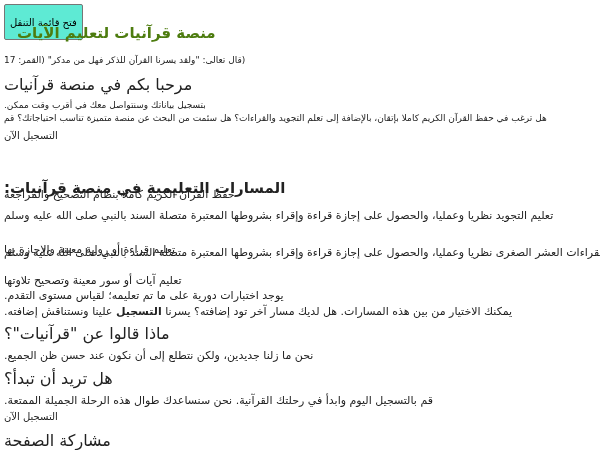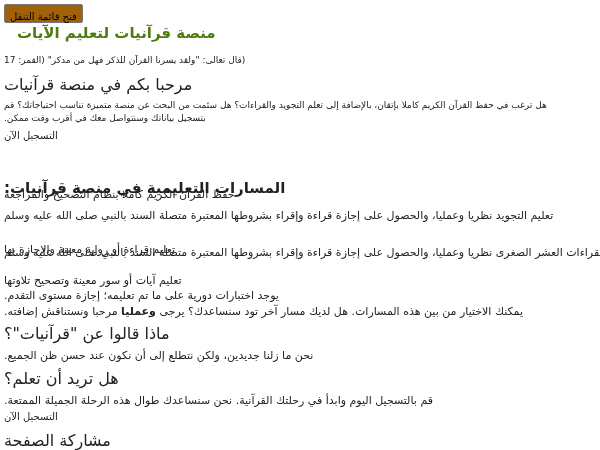--- a/index.html
+++ b/index.html
@@ -3,23 +3,23 @@
   <meta charset="utf-8">
   <style>
     html, body { margin: 0; padding: 0; background: #ffffff; }
     body {
       width: 600px; height: 450px; overflow: hidden; position: relative;
       font-family: "DejaVu Sans", sans-serif; color: #222222;
     }
     .page { position: absolute; left: 0; top: 0; width: 600px; }
     .nav-toggle {
       position: absolute; left: 4px; top: 4px;
-      height: 19px; padding: 3px 5px;
+      height: 36px; padding: 3px 5px;
       font-family: "DejaVu Sans", sans-serif; font-size: 10px; color: #000;
-      background: #a16207; border: 1px solid #767676; border-radius: 2px;
+      background: #5eead4; border: 1px solid #767676; border-radius: 2px;
       line-height: 17px; cursor: pointer;
     }
     .line {
       position: absolute; left: 4px; white-space: nowrap;
       direction: rtl; unicode-bidi: plaintext; text-align: left;
     }
     .h1 { font-size: 15px; font-weight: bold; color: #4d7c0f; margin-left: 13px; }
     .h2 { font-size: 15px; font-weight: bold; color: #222; }
     .h3 { font-size: 16px; font-weight: normal; color: #222; }
     .p  { font-size: 11px; color: #222; }
@@ -38,44 +38,44 @@
 
   <button class="nav-toggle">فتح قائمة التنقل</button>
 
   <div class="line h1" style="top:24px;">منصة قرآنيات لتعليم الآيات</div>
 
   <div class="line p" style="top:55px; font-size:9px;">(قال تعالى: "ولقد يسرنا القرآن للذكر فهل من مدكر" (القمر: 17</div>
 
   <div class="line h3" style="top:75px;">مرحبا بكم في منصة قرآنيات</div>
 
   <div class="block" style="top:99px;">
+    <span class="row">بتسجيل بياناتك وسنتواصل معك في أقرب وقت ممكن.</span>
     <span class="row">هل ترغب في حفظ القرآن الكريم كاملا بإتقان، بالإضافة إلى تعلم التجويد والقراءات؟ هل سئمت من البحث عن منصة متميزة تناسب احتياجاتك؟ قم</span>
-    <span class="row">بتسجيل بياناتك وسنتواصل معك في أقرب وقت ممكن.</span>
   </div>
 
   <a class="line link" style="top:130px;">التسجيل الآن</a>
 
   <div class="line h2" style="top:155px;margin-top:24px;">المسارات التعليمية في منصة قرآنيات:</div>
 
   <div class="line p" style="top:188px;">حفظ القرآن الكريم كاملا بنظام التصحيح والمراجعة</div>
   <div class="line p" style="top:209px;">تعليم التجويد نظريا وعمليا، والحصول على إجازة قراءة وإقراء بشروطها المعتبرة متصلة السند بالنبي صلى الله عليه وسلم</div>
   <div class="line p" style="top:246px;">تعليم القراءات العشر الصغرى نظريا وعمليا، والحصول على إجازة قراءة وإقراء بشروطها المعتبرة متصلة السند بالنبي صلى الله عليه وسلم</div>
   <div class="line p" style="top:243px;">تعليم قراءة أو رواية معينة والإجازة بها</div>
   <div class="line p" style="top:274px;">تعليم آيات أو سور معينة وتصحيح تلاوتها</div>
-  <div class="line p" style="top:289px;">يوجد اختبارات دورية على ما تم تعليمه؛ إجازة مستوى التقدم.</div>
+  <div class="line p" style="top:289px;">يوجد اختبارات دورية على ما تم تعليمه؛ لقياس مستوى التقدم.</div>
 
   <div class="line p" style="top:305px;">
-    <span>يمكنك الاختيار من بين هذه المسارات. هل لديك مسار آخر تود سنساعدك؟ يرجى </span><b class="strong">وعمليا</b><span> مرحبا ونستناقش إضافته.</span>
+    <span>يمكنك الاختيار من بين هذه المسارات. هل لديك مسار آخر تود إضافته؟ يسرنا </span><b class="strong">التسجيل</b><span> علينا ونستناقش إضافته.</span>
   </div>
 
   <div class="line h3" style="top:324px;">ماذا قالوا عن "قرآنيات"؟</div>
 
   <div class="line p" style="top:349px;">نحن ما زلنا جديدين، ولكن نتطلع إلى أن نكون عند حسن ظن الجميع.</div>
 
-  <div class="line h3" style="top:369px;">هل تريد أن تعلم؟</div>
+  <div class="line h3" style="top:369px;">هل تريد أن تبدأ؟</div>
 
   <div class="line p" style="top:394px;">قم بالتسجيل اليوم وابدأ في رحلتك القرآنية. نحن سنساعدك طوال هذه الرحلة الجميلة الممتعة.</div>
 
   <a class="line link" style="top:411px;">التسجيل الآن</a>
 
   <div class="line h3" style="top:431px;">مشاركة الصفحة</div>
 
 </div>
 
 </body></html>

